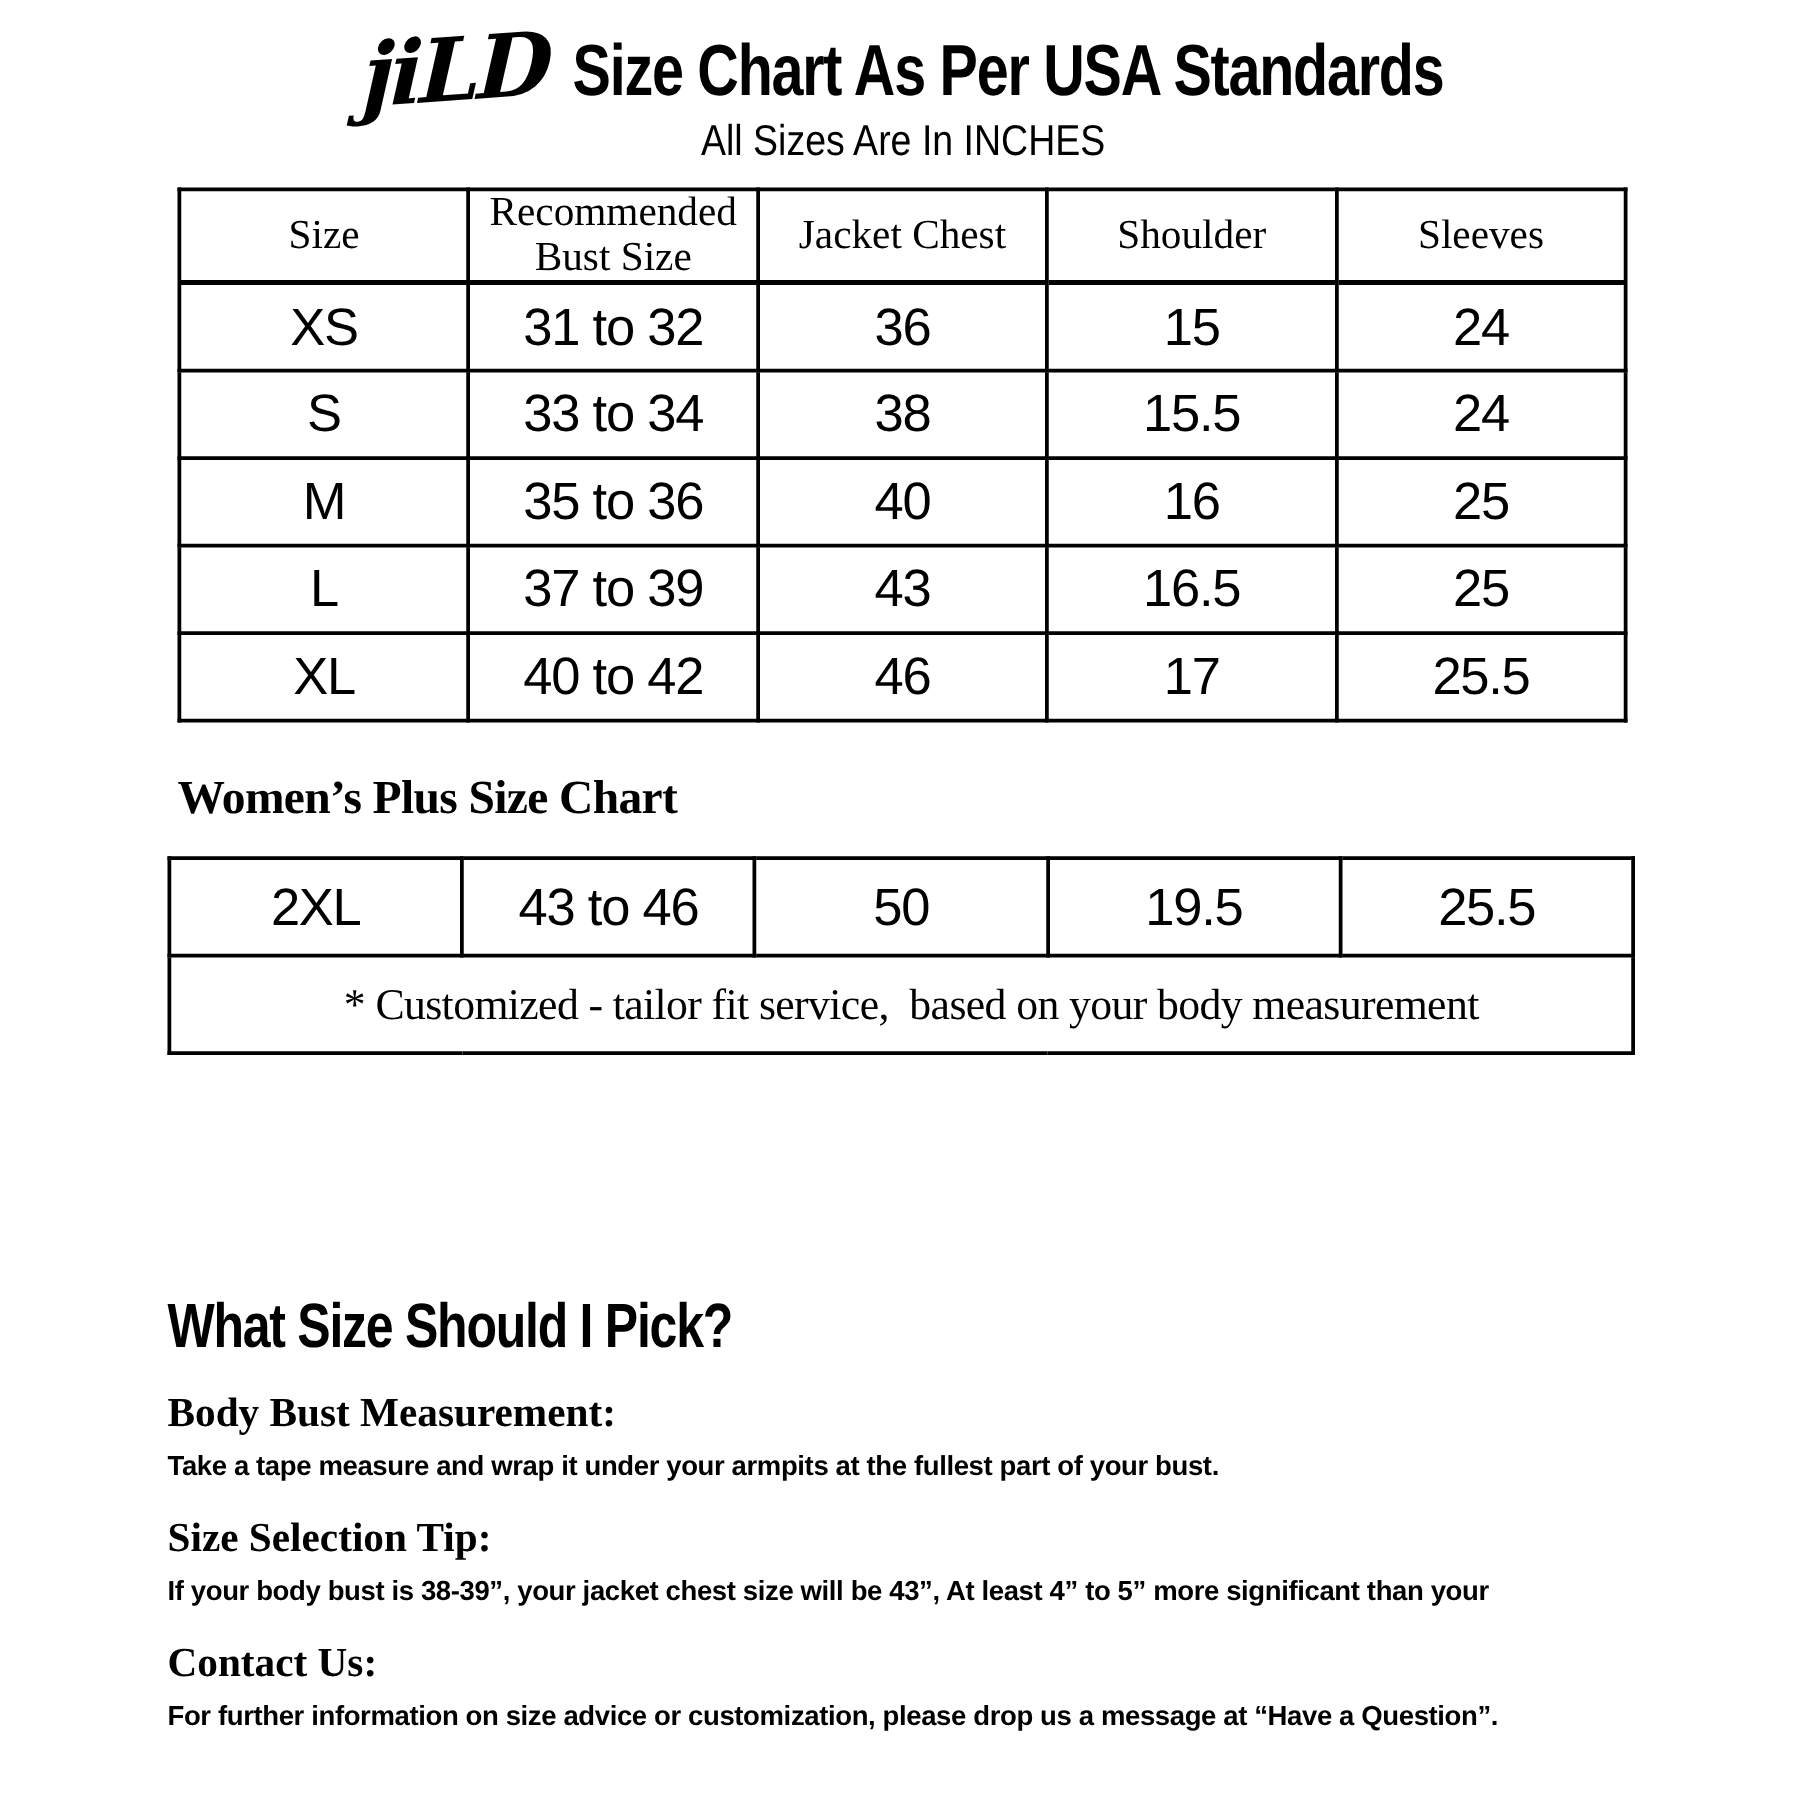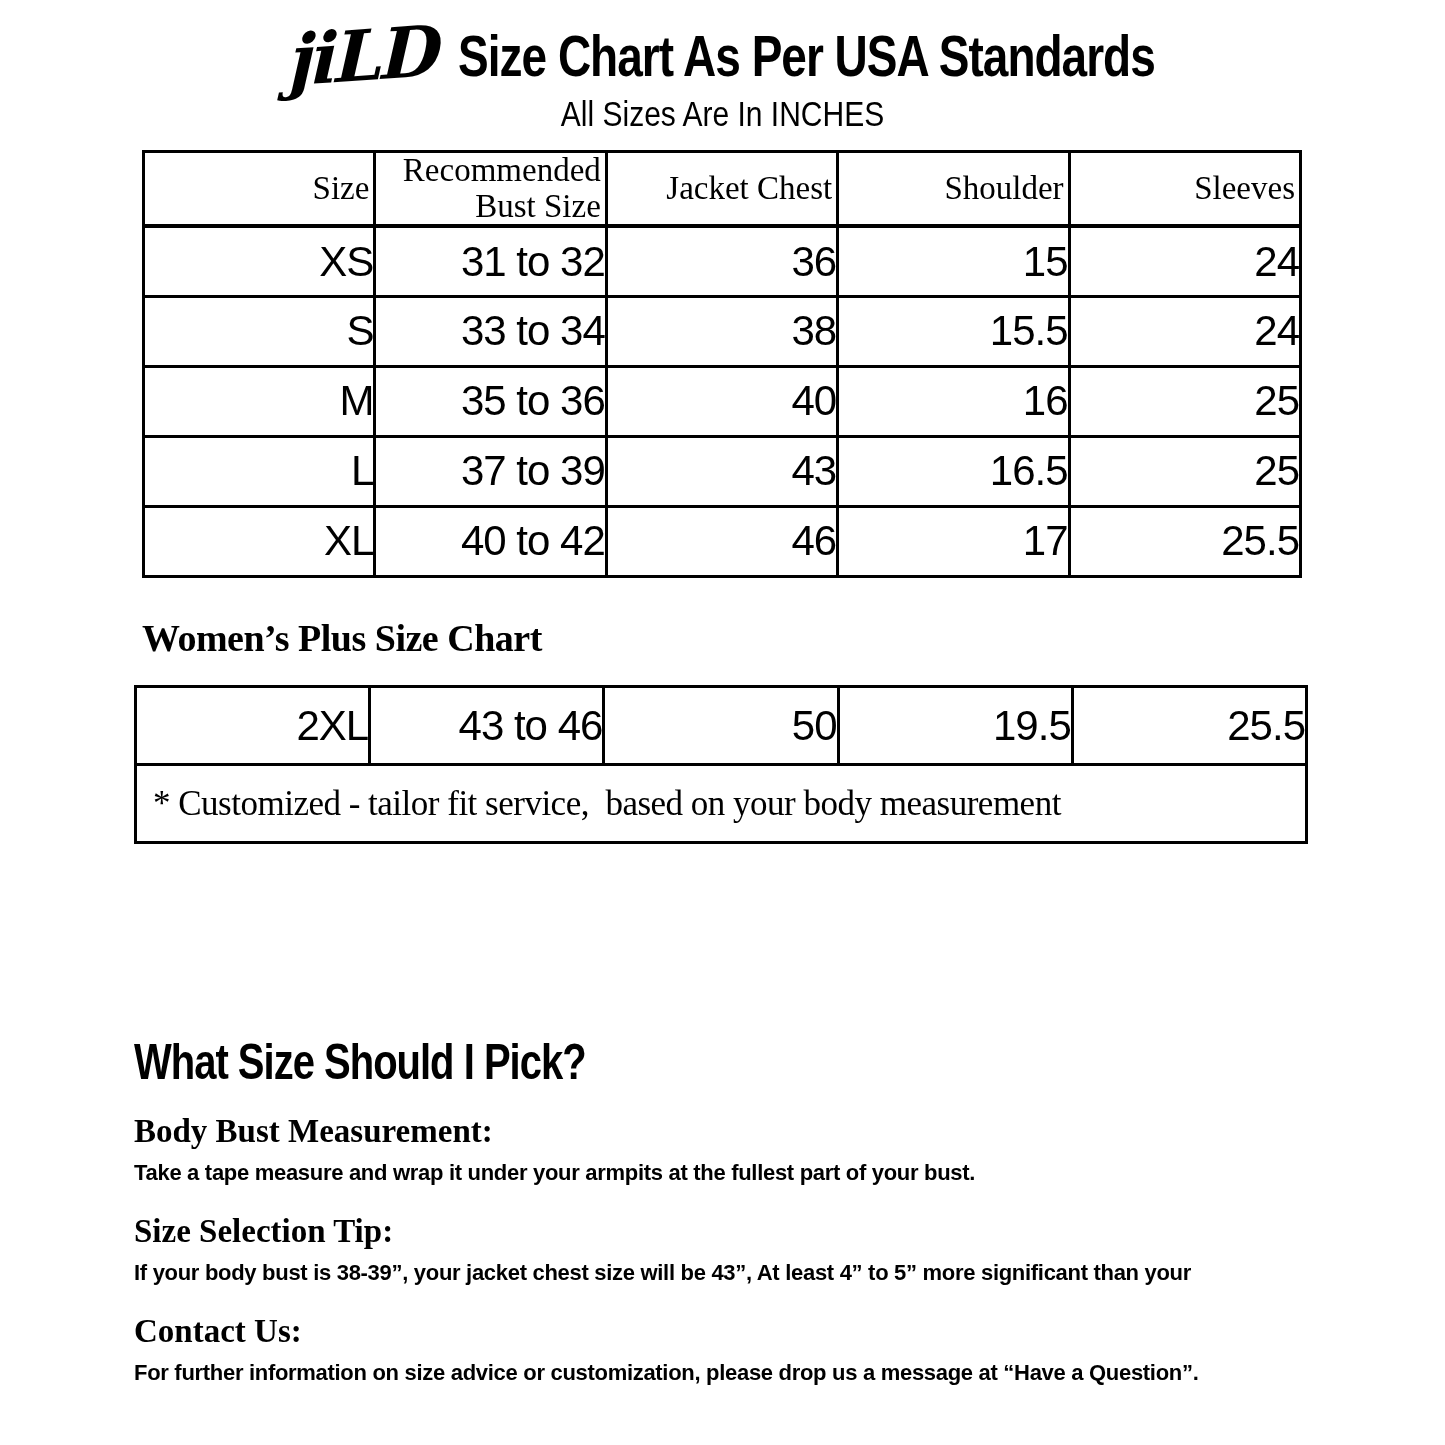--- a/index.html
+++ b/index.html
@@ -51,21 +51,21 @@
   }
 
   
   table {
     border-collapse: collapse;
     table-layout: fixed;
     background: #fff;
   }
   th, td {
     border: 3px solid #000;
-    text-align: right;
+    text-align: center;
     vertical-align: middle;
     overflow: hidden;
   }
   .size-table {
     position: absolute;
     left: 142px; top: 150px;
     width: 1160px;
   }
   .size-table th {
     height: 74px;
@@ -94,21 +94,21 @@
     left: 134px; top: 685px;
     width: 1174px;
     padding-left: 36px;
   }
   .plus-table td {
     height: 78px;
     font-size: 42px;
     letter-spacing: -1px;
   }
   .plus-table td.note-cell {
-    text-align: left;
+    text-align: center;
     font-family: "Liberation Serif", "DejaVu Serif", serif;
     font-size: 35px;
     letter-spacing: -0.5px;
     padding-left: 16px;
     white-space: pre;
   }
 
   
   .guide {
     position: absolute;

